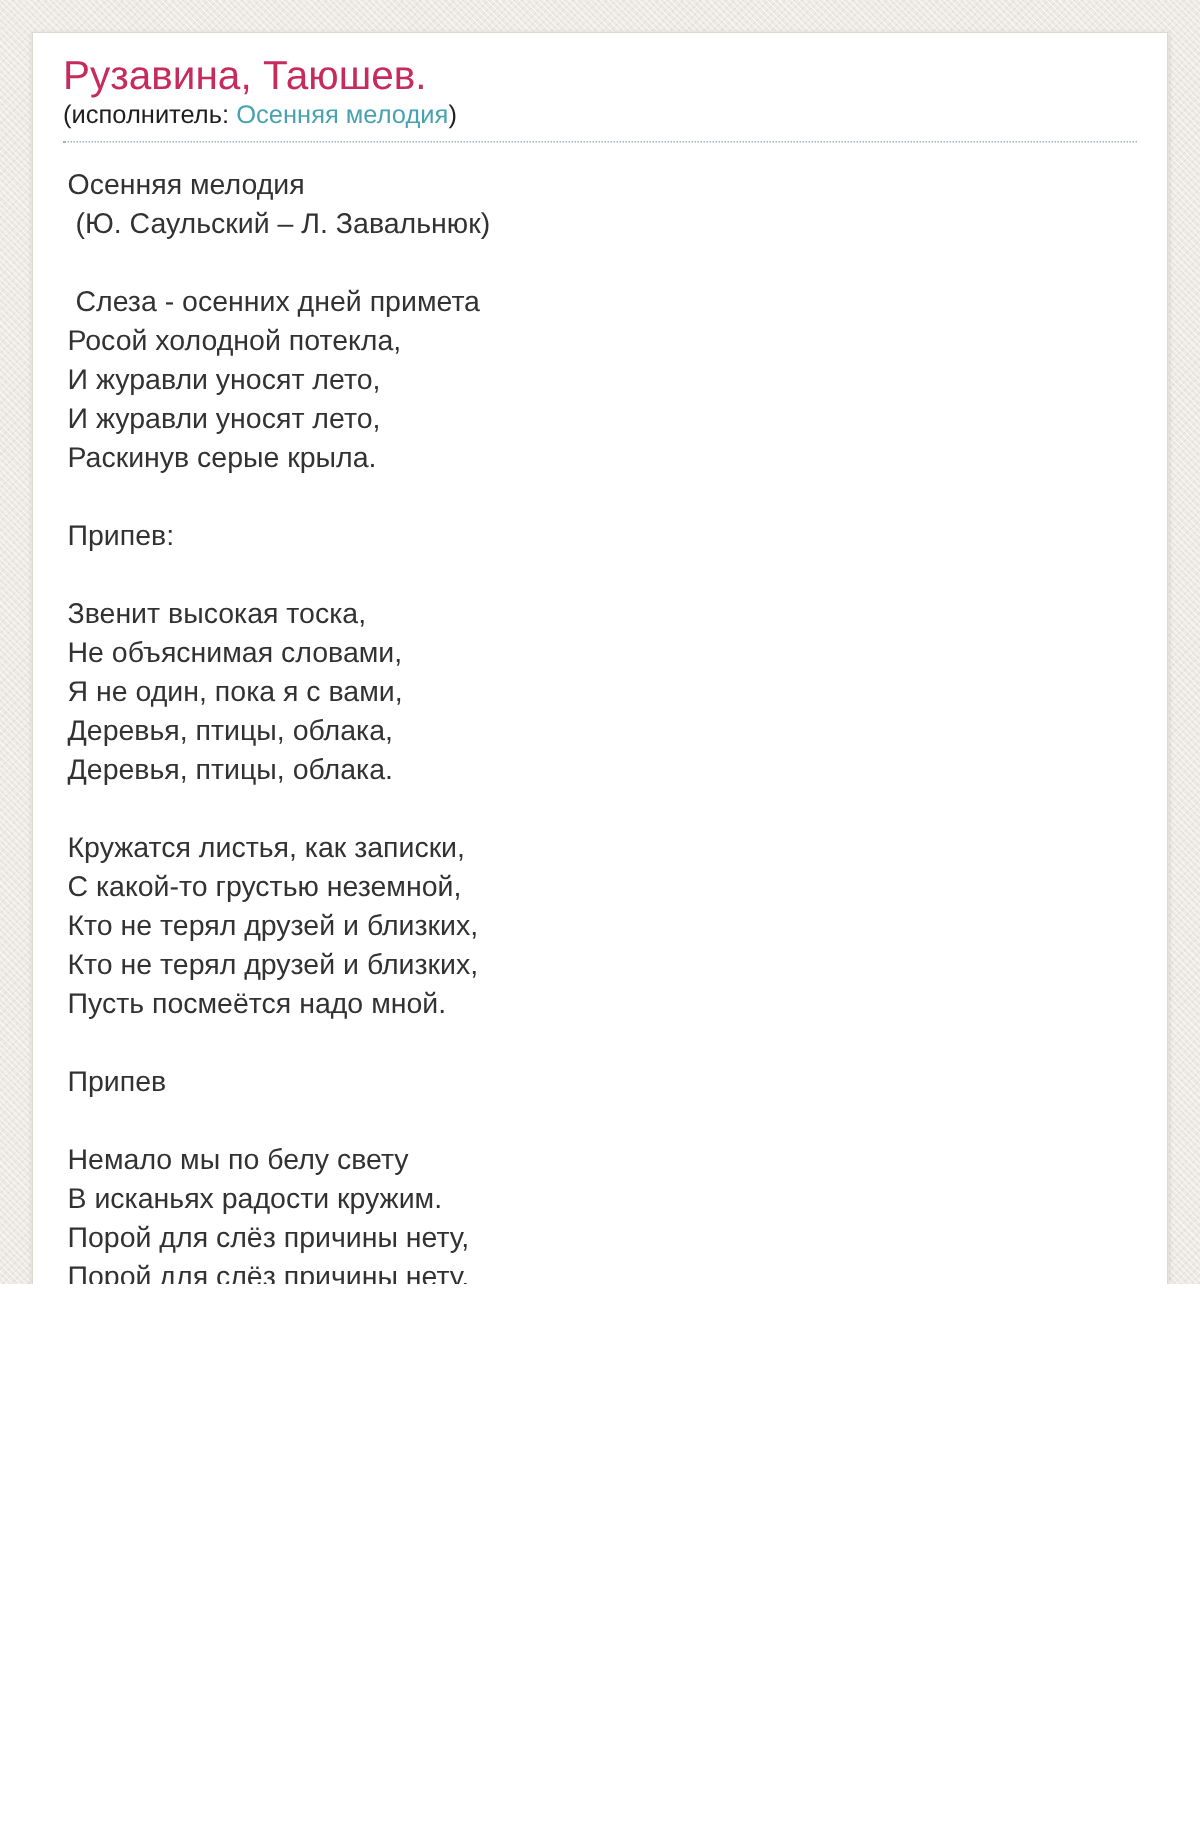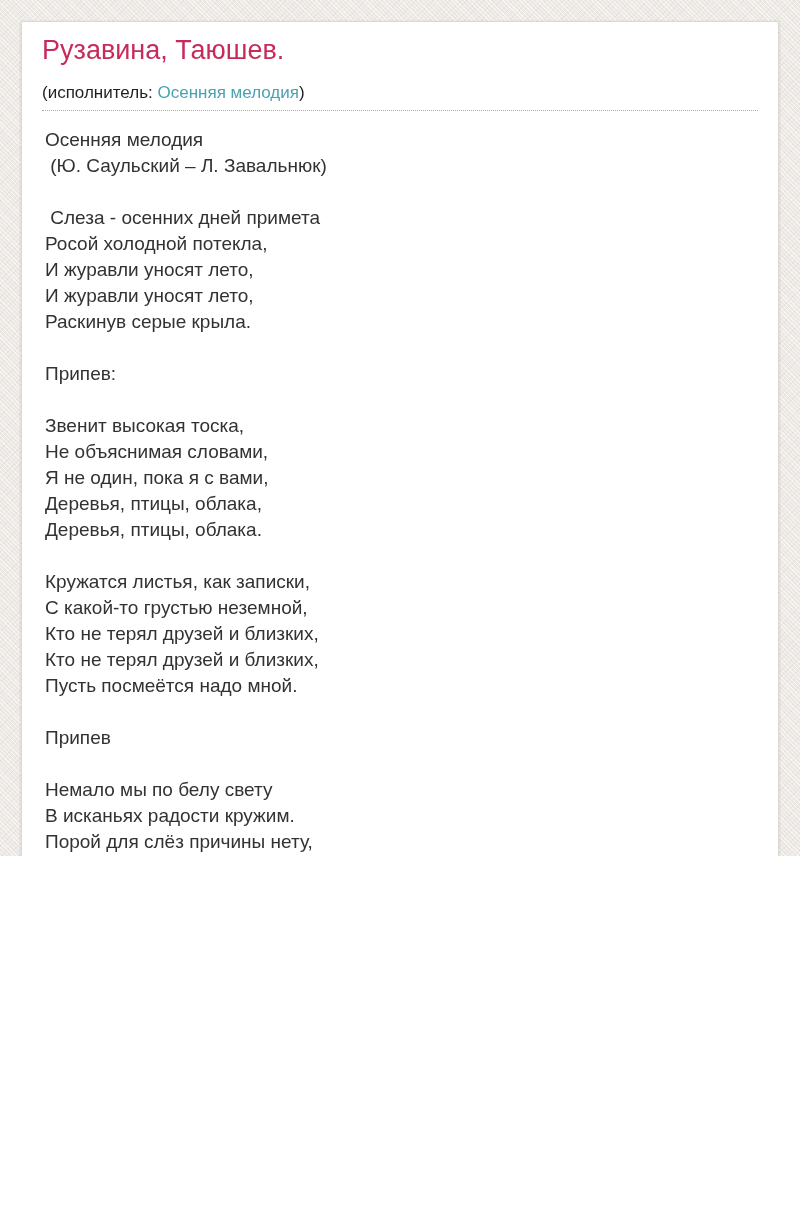--- a/index.html
+++ b/index.html
@@ -34,21 +34,21 @@
     padding-right: 0;
   }
   h1.title {
     margin: 0;
     font-size: 27px;
     line-height: 32px;
     font-weight: 400;
     color: #c72b5c;
   }
   .subtitle {
-    margin-top: 16px;
+    margin-top: 0;
     font-size: 17px;
     line-height: 22px;
     color: #1f1f1f;
   }
   .artist-link {
     color: #49a2b2;
     text-decoration: none;
     cursor: pointer;
   }
   .lyrics {

